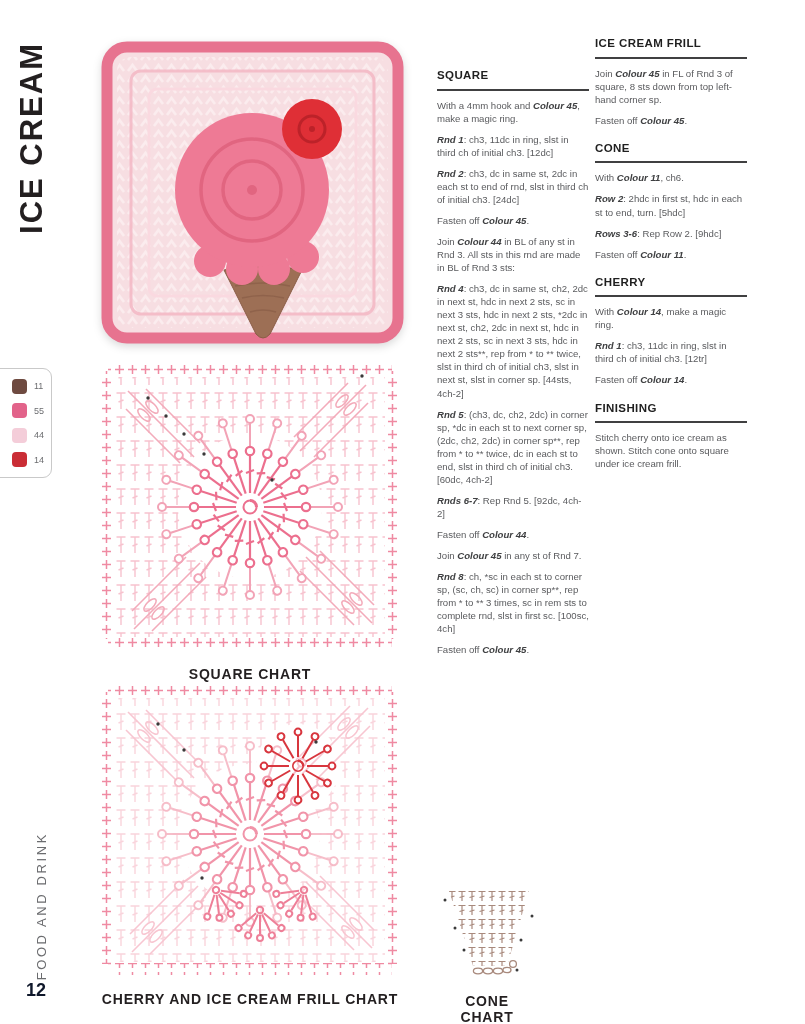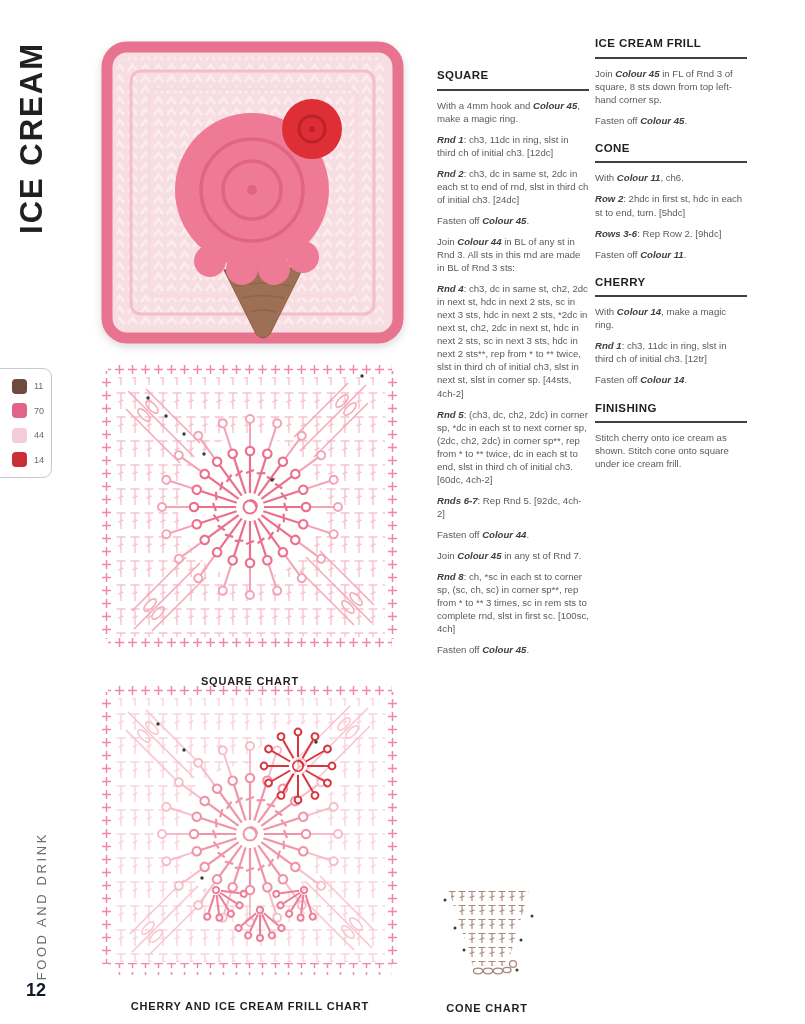--- a/index.html
+++ b/index.html
@@ -18,21 +18,21 @@
           border-radius:9px;box-sizing:border-box;display:flex;flex-direction:column;
           justify-content:space-evenly;padding-left:25px;background:#fff;}
   .legend-row{display:flex;align-items:center;}
   .swatch{width:15px;height:15px;border-radius:4px;}
   .swatch-label{font-size:9px;color:#6b6c6f;margin-left:7px;}
   
   .chart{position:absolute;margin:0;text-align:center;}
   .chart-square{left:100px;top:363px;width:300px;}
   .chart-cherry{left:100px;top:684px;width:300px;}
   .chart-cone{left:437px;top:888px;width:100px;}
-  .chart figcaption{font-size:11px;font-weight:bold;letter-spacing:0.8px;color:#231f20;margin-top:20px;}
+  .chart figcaption{font-size:14px;font-weight:bold;letter-spacing:0.8px;color:#231f20;margin-top:11px;}
   
   .col{position:absolute;top:36px;width:152px;font-size:9.6px;line-height:1.36;color:#5a5b5e;}
   .col1{left:437px;margin-top:32px;}
   .col2{left:595px;}
   .col h3{font-size:11.5px;font-weight:bold;letter-spacing:0.4px;margin:0;color:#1f1f1f;}
   .rule{border:0;border-top:2px solid #404041;margin:5px 0 8px 0;}
   .col p{margin:0 0 8px 0;}
   .col b{font-weight:bold;color:#3f4042;font-style:italic;}
   .col section + section{margin-top:14px;}
   .defs-holder{position:absolute;width:0;height:0;overflow:hidden;}
@@ -191,21 +191,21 @@
     </svg>
   </figure>
 
   <div class="legend">
     <div class="legend-row">
       <span class="swatch" style="background-color: rgb(110, 74, 64);"></span>
       <span class="swatch-label">11</span>
     </div>
     <div class="legend-row">
       <span class="swatch" style="background-color: rgb(226, 99, 138);"></span>
-      <span class="swatch-label">70</span>
+      <span class="swatch-label">55</span>
     </div>
     <div class="legend-row">
       <span class="swatch" style="background-color: rgb(244, 205, 217);"></span>
       <span class="swatch-label">44</span>
     </div>
     <div class="legend-row">
       <span class="swatch" style="background-color: rgb(202, 45, 53);"></span>
       <span class="swatch-label">14</span>
     </div>
   </div>

